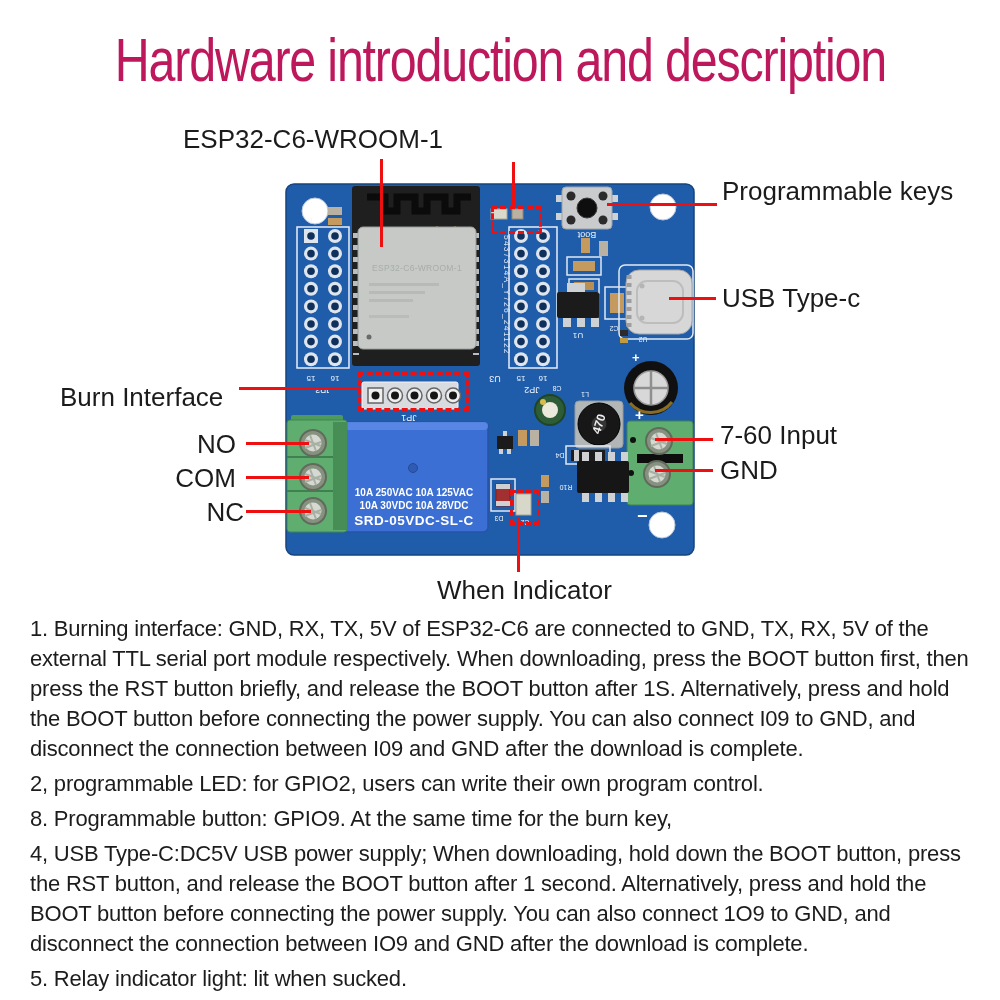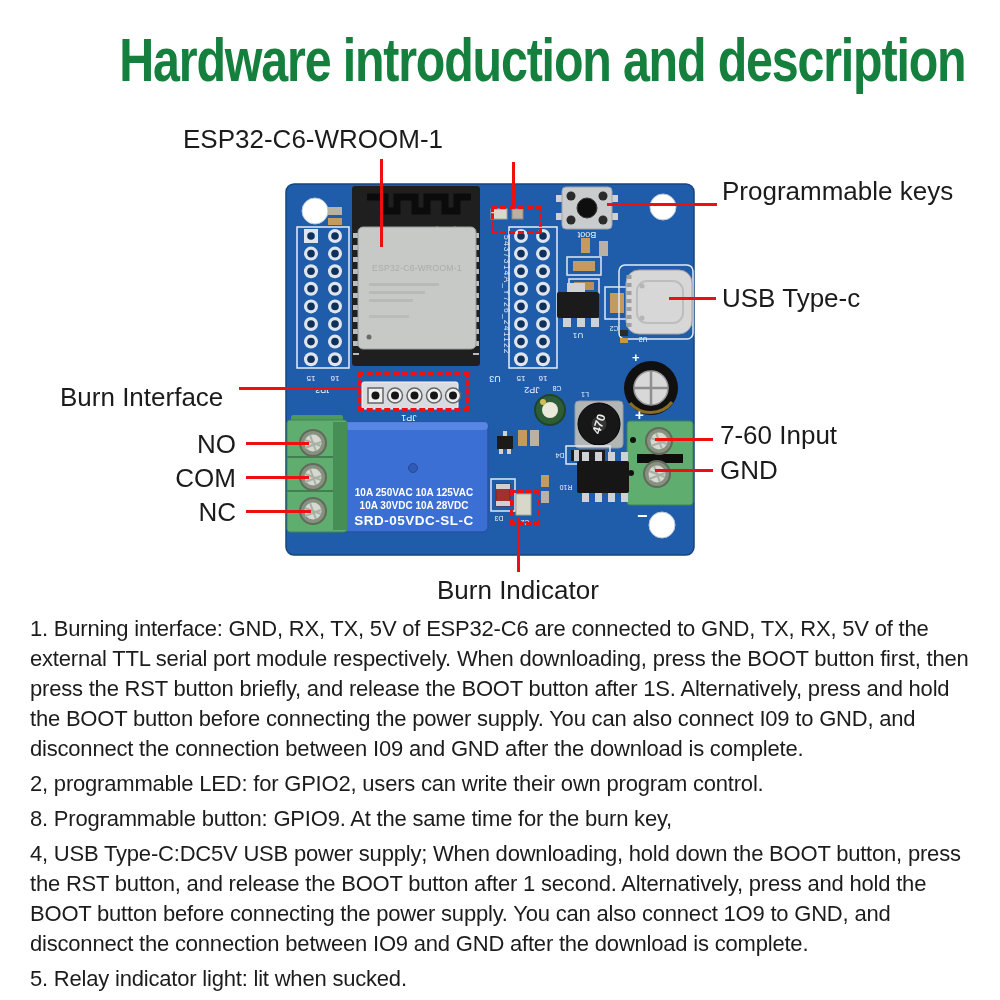--- a/index.html
+++ b/index.html
@@ -1,19 +1,19 @@
 <!DOCTYPE html>
 <html><head>
 <meta charset="utf-8">
 <style>
   html,body{margin:0;padding:0;background:#fff;}
   .page{position:relative;width:1000px;height:1000px;background:#ffffff;overflow:hidden;
         font-family:"Liberation Sans",sans-serif;color:#1c1c1c;}
   .title{position:absolute;top:24px;left:0;width:1000px;text-align:center;
-         font-size:62px;font-weight:700;color:#15803d;white-space:nowrap;}
+         font-size:62px;font-weight:400;color:#be185d;white-space:nowrap;}
   .title span{display:inline-block;transform:scaleX(0.78);transform-origin:center;letter-spacing:-1.5px;}
   .lbl{position:absolute;font-size:26px;color:#1b1b1b;white-space:nowrap;z-index:6;}
   .lbl.right{text-align:right;}
   .rl{position:absolute;background:#ee1010;z-index:5;}
   .dash{position:absolute;border:3px dashed #ee1010;z-index:5;background:transparent;}
   .board{position:absolute;left:285px;top:183px;width:410px;height:374px;z-index:1;}
   .desc{position:absolute;top:614px;left:30px;width:947px;font-size:22px;line-height:30px;
         letter-spacing:-0.2px;color:#1c1c1c;}
   .desc p{margin:0 0 5px 0;}
   svg text{font-family:"Liberation Sans",sans-serif;}
@@ -274,24 +274,24 @@
       <text x="240" y="343" font-size="7" fill="#eef3fa" text-anchor="middle" transform="rotate(180 240 340)">C2</text>
     </g>
   </svg>
 
   <div class="lbl" style="left:183px;top:124px;">ESP32-C6-WROOM-1</div>
   <div class="lbl" style="left:722px;top:176px;">Programmable keys</div>
   <div class="lbl" style="left:722px;top:283px;">USB Type-c</div>
   <div class="lbl" style="left:60px;top:382px;">Burn Interface</div>
   <div class="lbl right" style="left:120px;top:429px;width:116px;">NO</div>
   <div class="lbl right" style="left:120px;top:463px;width:116px;text-align:right;">COM</div>
-  <div class="lbl right" style="left:120px;top:497px;width:116px;">NC</div>
+  <div class="lbl right" style="left:128px;top:497px;width:116px;">NC</div>
   <div class="lbl" style="left:720px;top:420px;">7-60 Input</div>
   <div class="lbl" style="left:720px;top:455px;">GND</div>
-  <div class="lbl" style="left:437px;top:575px;">Burn Indicator</div>
+  <div class="lbl" style="left:437px;top:575px;">When Indicator</div>
 
   <div class="rl" style="left:380px;top:159px;width:3px;height:88px;"></div>
   <div class="rl" style="left:512px;top:162px;width:3px;height:45px;"></div>
   <div class="rl" style="left:607px;top:203px;width:110px;height:3px;"></div>
   <div class="rl" style="left:669px;top:297px;width:47px;height:3px;"></div>
   <div class="rl" style="left:239px;top:387px;width:121px;height:3px;"></div>
   <div class="rl" style="left:246px;top:442px;width:63px;height:3px;"></div>
   <div class="rl" style="left:246px;top:476px;width:63px;height:3px;"></div>
   <div class="rl" style="left:246px;top:510px;width:65px;height:3px;"></div>
   <div class="rl" style="left:655px;top:438px;width:58px;height:3px;"></div>

